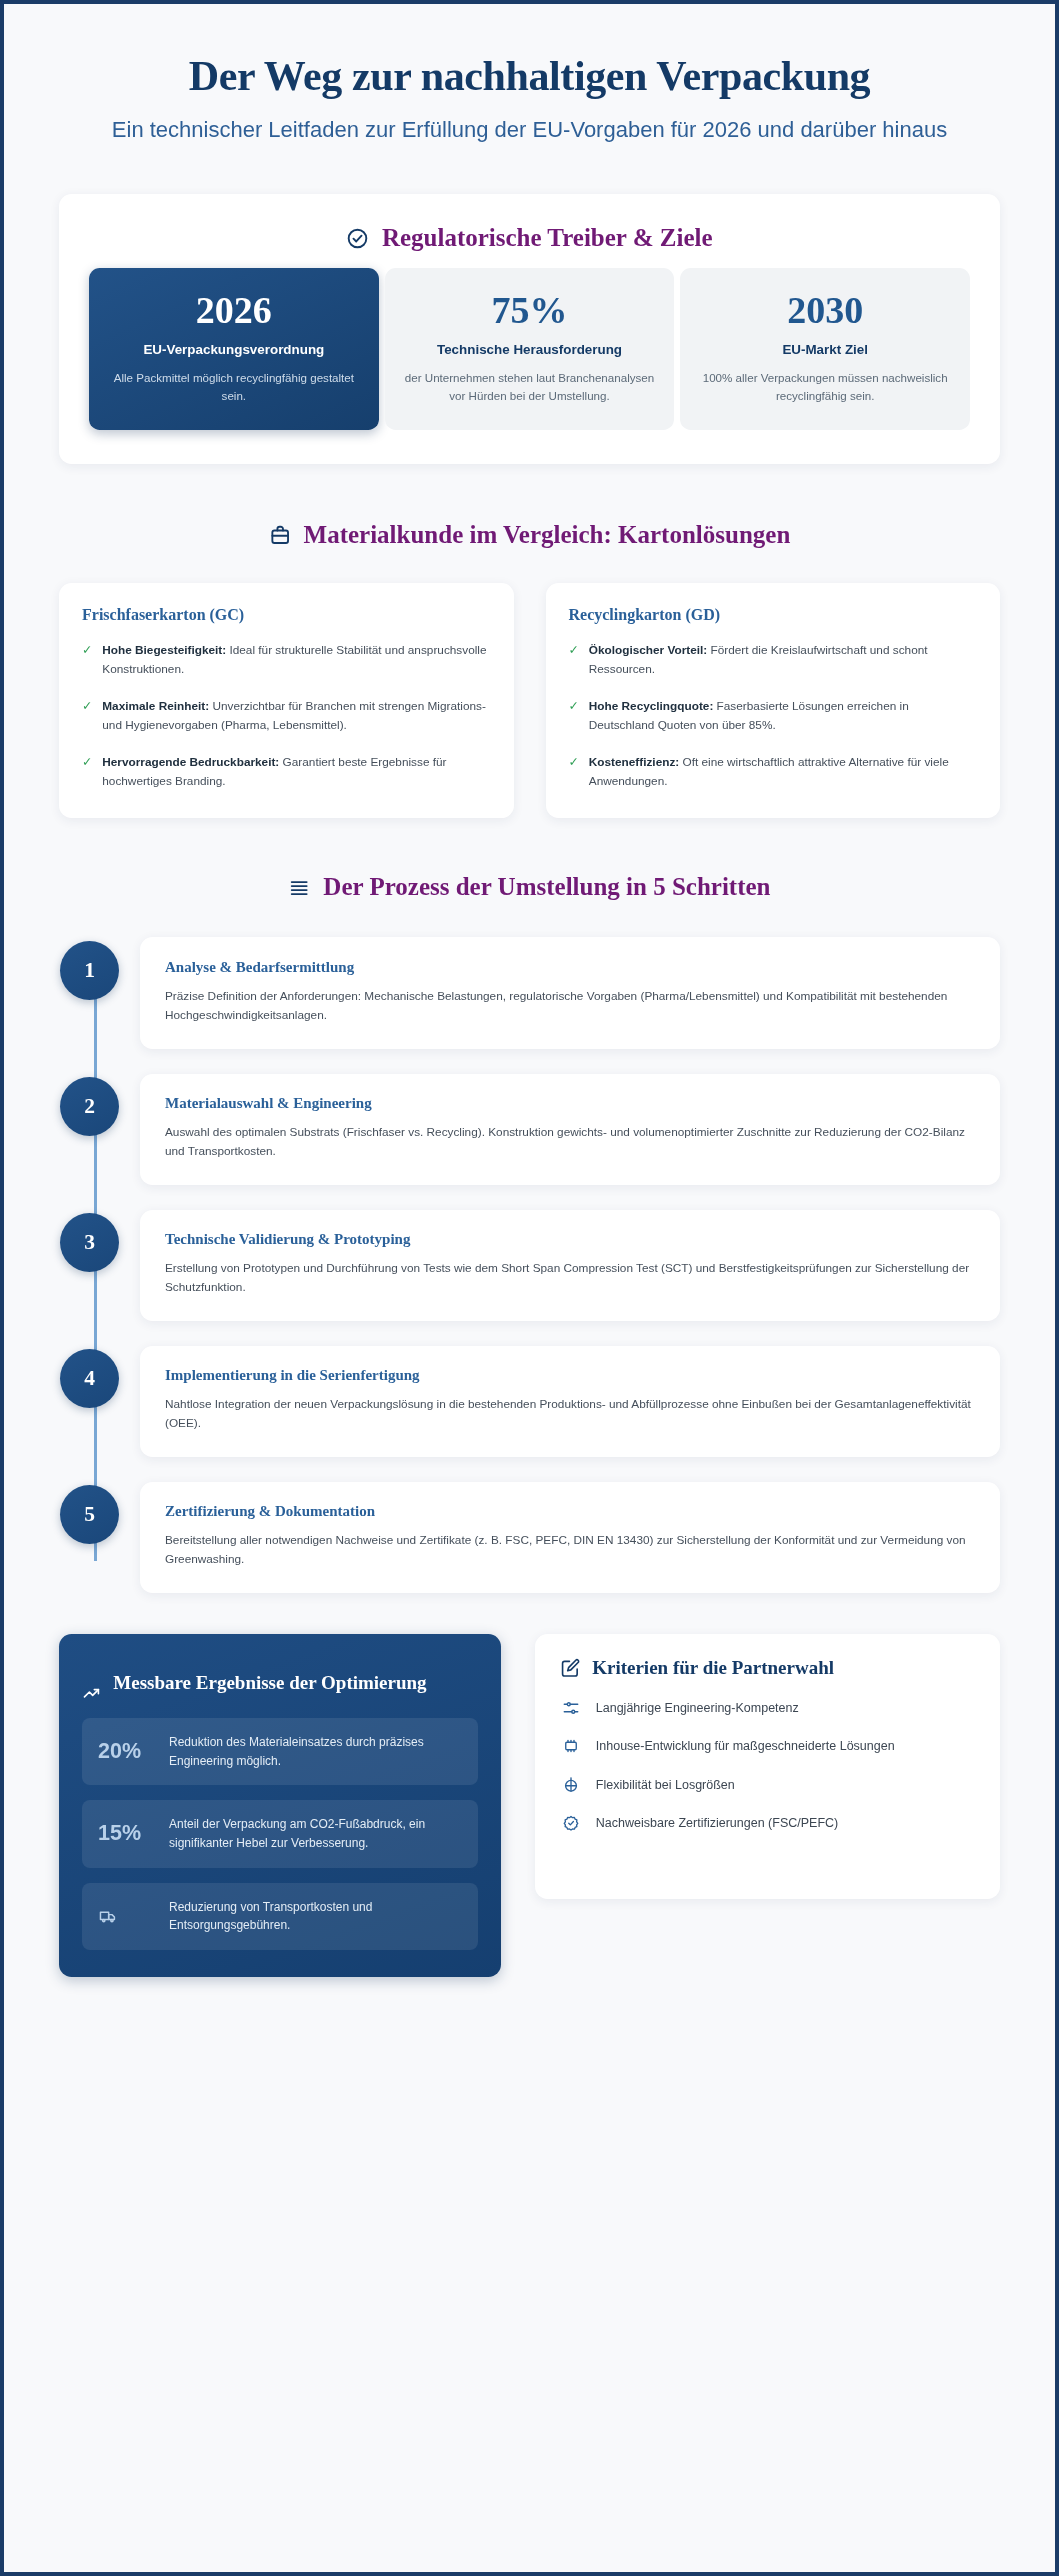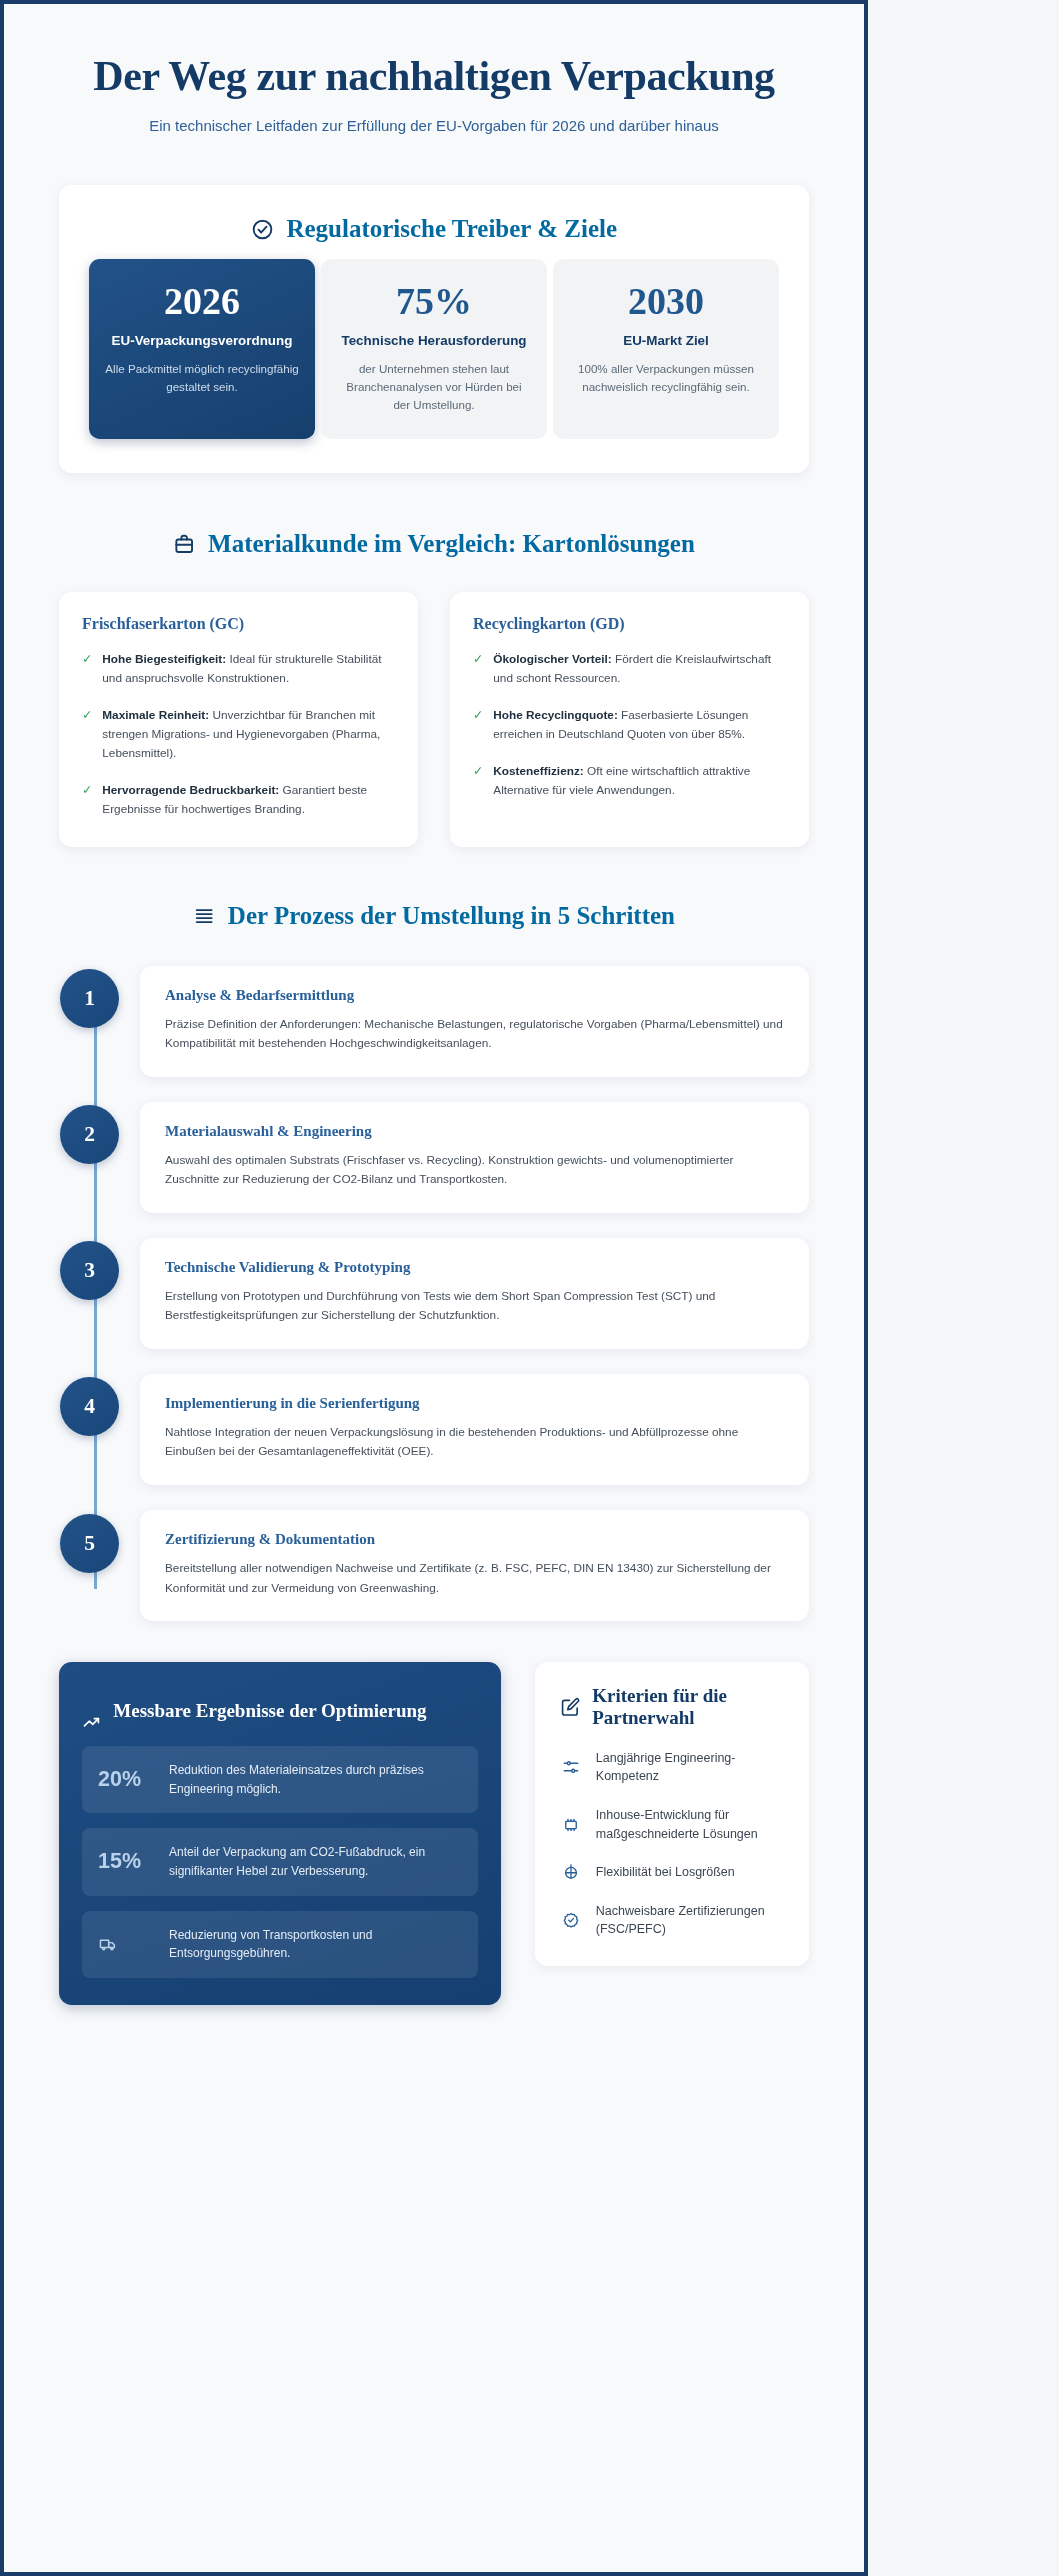--- a/index.html
+++ b/index.html
@@ -6,41 +6,41 @@
 
   html, body {
     width: 1059px;
     height: 2576px;
     background: #f4f6f8;
     font-family: "Liberation Sans", sans-serif;
   }
 
   #page {
     position: relative;
-    width: 868px;
+    width: 1059px;
     height: 2576px;
     background: #f8f9fb;
     border: 4.5px solid #1b3c68;
     padding: 0 55px;
     overflow: hidden;
   }
 
   
   .hero { padding-top: 48px; text-align: center; }
   .hero-title {
     font-family: "Liberation Serif", serif;
     font-size: 42px;
     font-weight: 700;
     color: #143a66;
     letter-spacing: -0.4px;
     line-height: 1.15;
   }
   .hero-sub {
     margin-top: 17px;
-    font-size: 15px;
+    font-size: 22px;
     color: #2e5f96;
     font-weight: 400;
   }
 
   
   .panel {
     background: #ffffff;
     border-radius: 12.5px;
     box-shadow: 0 2.7px 10.7px rgba(24,48,80,0.07);
   }
@@ -48,21 +48,21 @@
   .section-head {
     display: flex;
     align-items: center;
     justify-content: center;
     gap: 12.5px;
   }
   .section-head .sh-title {
     font-family: "Liberation Serif", serif;
     font-size: 25px;
     font-weight: 700;
-    color: #0369a1;
+    color: #701a75;
   }
   .ico { display: inline-flex; align-items: center; justify-content: center; }
   .ico svg { display: block; }
 
   
   #regulatory {
     margin-top: 51px;
     padding: 30px 30px 34px 30px;
   }
   .kpi-row {

